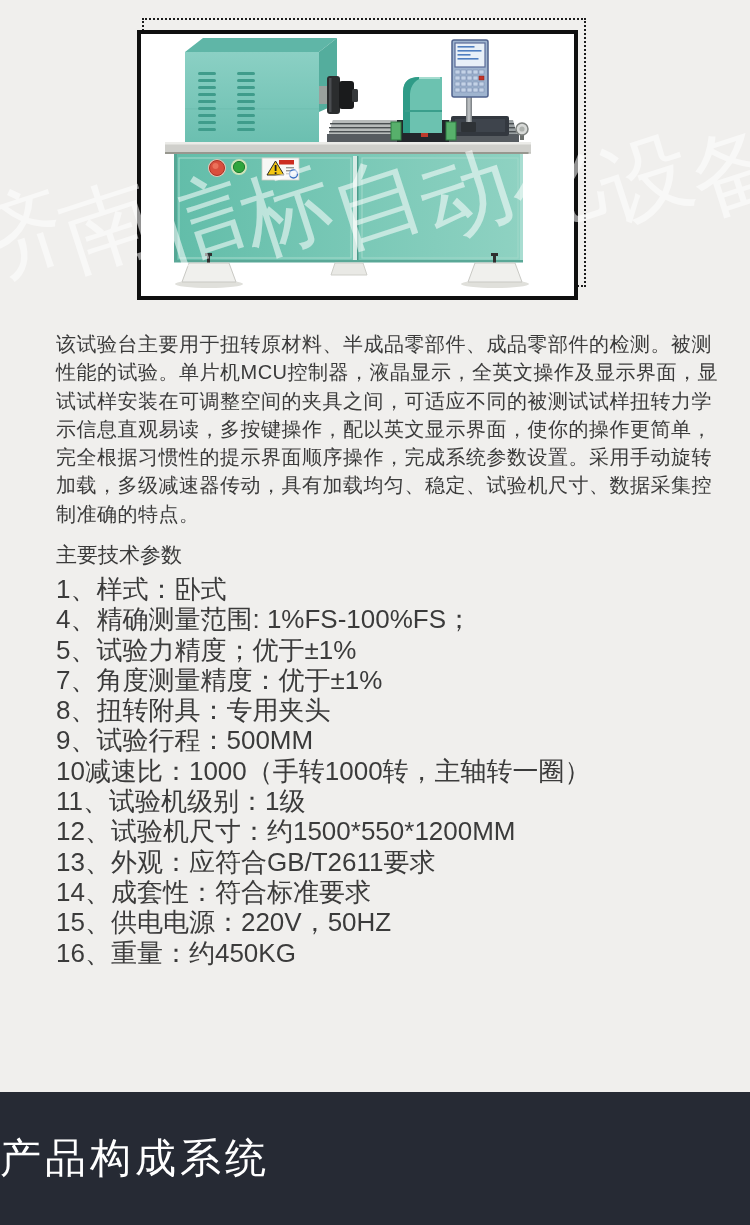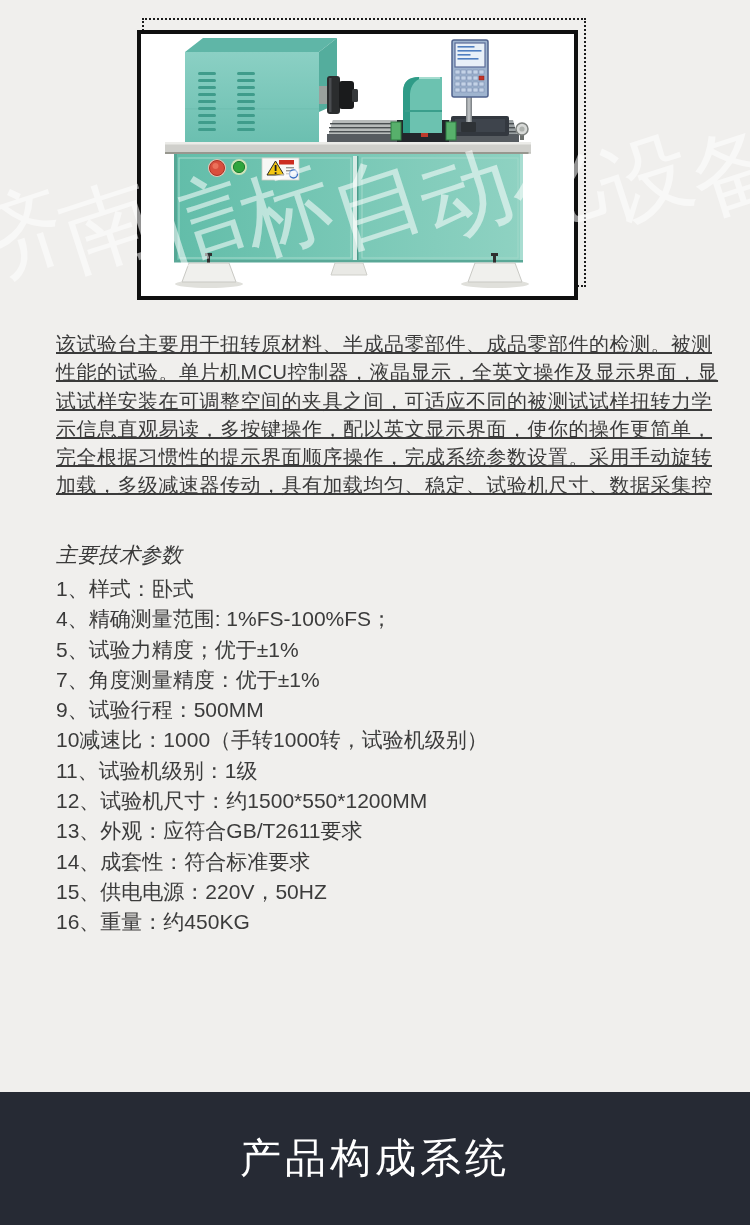--- a/index.html
+++ b/index.html
@@ -22,30 +22,30 @@
   .photo-frame svg{display:block;width:100%;height:100%;}
   .watermark{
     position:absolute;left:-28px;top:156px;width:840px;z-index:3;
     font-size:90px;line-height:1;white-space:nowrap;
     color:rgba(255,255,255,0.55);
     transform:rotate(-5deg);transform-origin:center;
     pointer-events:none;
   }
   .watermark .wmc{display:inline-block;transform:rotate(-13deg);}
   
-  .para{position:absolute;left:56px;top:330px;width:664px;text-decoration:underline;}
+  .para{position:absolute;left:56px;top:330px;width:664px;}
   .para .pline{font-size:20px;line-height:28.3px;letter-spacing:0.5px;white-space:nowrap;}
-  .spec-heading{position:absolute;left:56px;top:541px;font-size:21px;font-style:italic;}
+  .spec-heading{position:absolute;left:56px;top:541px;font-size:21px;}
   .spec-list{position:absolute;left:56px;top:574px;width:664px;}
-  .spec-list .sline{font-size:21px;line-height:30.3px;white-space:nowrap;}
+  .spec-list .sline{font-size:26px;line-height:30.3px;white-space:nowrap;}
   
   .banner{
     position:absolute;left:0;top:1092px;width:750px;height:133px;
     background:var(--banner_bg,#262a34);
-    display:flex;align-items:center;justify-content:center;
+    display:flex;align-items:center;justify-content:flex-start;
   }
   .banner-title{
     color:var(--banner_text,#ffffff);font-size:41px;letter-spacing:4px;
   }
 </style>
 </head>
 <body>
 
 <div class="page">
 
@@ -221,30 +221,32 @@
 
   <div class="watermark"><span class="wmc">济</span><span class="wmc">南</span><span class="wmc">信</span><span class="wmc">标</span><span class="wmc">自</span><span class="wmc">动</span><span class="wmc">化</span><span class="wmc">设</span><span class="wmc">备</span></div>
 
   <div class="para">
     <div class="pline">该试验台主要用于扭转原材料、半成品零部件、成品零部件的检测。被测</div>
     <div class="pline">性能的试验。单片机MCU控制器，液晶显示，全英文操作及显示界面，显</div>
     <div class="pline">试试样安装在可调整空间的夹具之间，可适应不同的被测试试样扭转力学</div>
     <div class="pline">示信息直观易读，多按键操作，配以英文显示界面，使你的操作更简单，</div>
     <div class="pline">完全根据习惯性的提示界面顺序操作，完成系统参数设置。采用手动旋转</div>
     <div class="pline">加载，多级减速器传动，具有加载均匀、稳定、试验机尺寸、数据采集控</div>
+    <div class="pline">制准确的特点。</div>
   </div>
 
   <div class="spec-heading">主要技术参数</div>
   <div class="spec-list">
     <div class="sline">1、样式：卧式</div>
     <div class="sline">4、精确测量范围: 1%FS-100%FS；</div>
     <div class="sline">5、试验力精度；优于±1%</div>
     <div class="sline">7、角度测量精度：优于±1%</div>
+    <div class="sline">8、扭转附具：专用夹头</div>
     <div class="sline">9、试验行程：500MM</div>
-    <div class="sline">10减速比：1000（手转1000转，试验机级别）</div>
+    <div class="sline">10减速比：1000（手转1000转，主轴转一圈）</div>
     <div class="sline">11、试验机级别：1级</div>
     <div class="sline">12、试验机尺寸：约1500*550*1200MM</div>
     <div class="sline">13、外观：应符合GB/T2611要求</div>
     <div class="sline">14、成套性：符合标准要求</div>
     <div class="sline">15、供电电源：220V，50HZ</div>
     <div class="sline">16、重量：约450KG</div>
   </div>
 
   <div class="banner">
     <div class="banner-title">产品构成系统</div>

